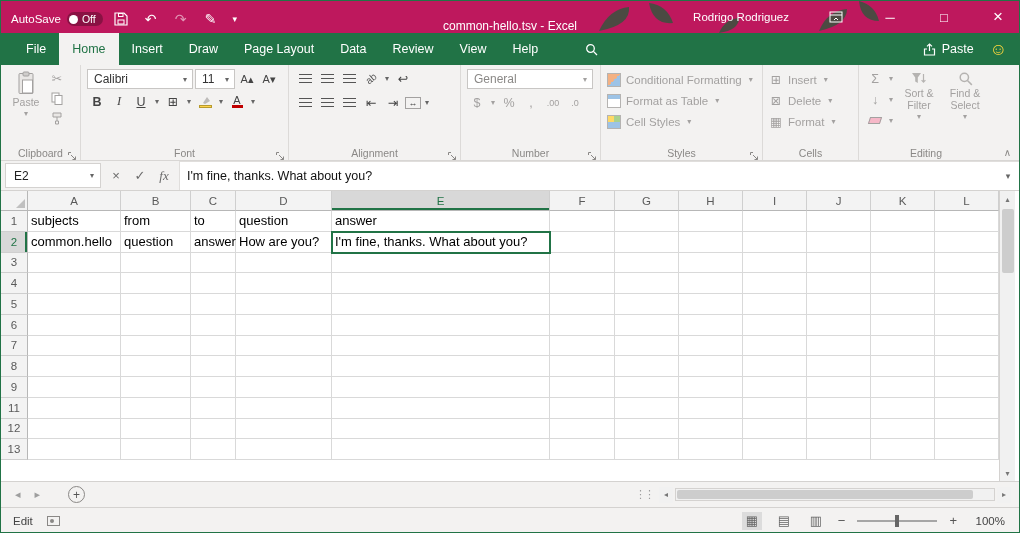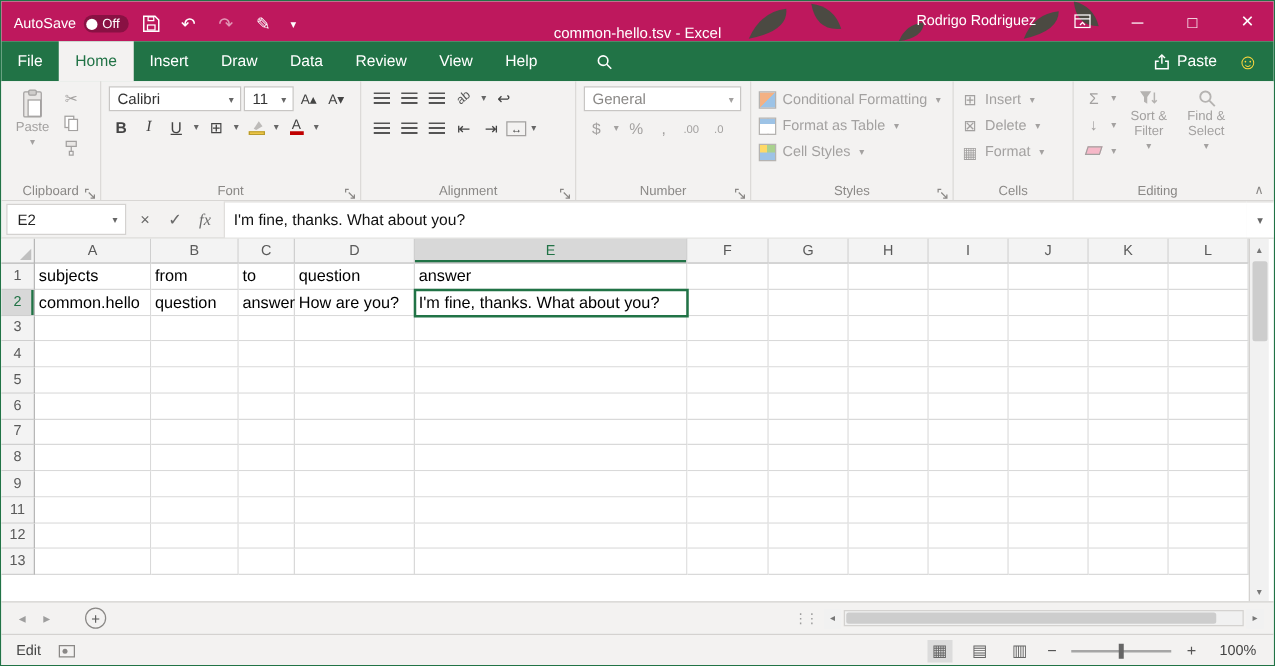--- a/index.html
+++ b/index.html
@@ -10,27 +10,27 @@
   
   .titlebar { position:absolute; top:0; left:0; width:100%; height:32px; background:#be185d; display:flex; align-items:flex-end; color:#fff; }
   .tb-left { display:flex; align-items:center; gap:6px; padding-left:10px; z-index:2; }
   .autosave { display:flex; align-items:center; gap:6px; font-size:11.5px; }
   .as-pill { display:flex; align-items:center; gap:4px; background:rgba(0,0,0,.28); border-radius:8px; padding:1px 7px 1px 2px; font-size:10.5px; }
   .as-dot { width:9px; height:9px; border-radius:50%; background:#fff; display:inline-block; }
   .tb-btn { width:24px; height:28px; display:flex; align-items:center; justify-content:center; font-size:14px; color:#fff; }
   .tb-btn.dim { opacity:.55; }
   .tb-caret { font-size:9px; width:12px; }
   .tb-title { position:absolute; left:0; right:0; text-align:center; font-size:12px; color:#fff; pointer-events:none; }
-  .tb-right { margin-left:auto; display:flex; align-items:center; gap:2px; z-index:2; }
+  .tb-right { margin-left:auto; display:flex; align-items:center; gap:12px; z-index:2; }
   .tb-user { font-size:11.5px; margin-right:14px; }
   .win-btn { width:42px; height:32px; display:flex; align-items:center; justify-content:center; font-size:13px; }
   .leaves { position:absolute; right:130px; top:0; height:32px; pointer-events:none; opacity:.7; }
 
   
-  .tabrow { position:absolute; top:32px; left:0; width:100%; height:32px; background:#217346; display:flex; align-items:stretch; color:#fff; }
+  .tabrow { position:absolute; top:32px; left:0; width:100%; height:32px; background:#217346; display:flex; align-items:stretch; color:#fff; padding-left:12px; }
   .rtab { display:flex; align-items:center; padding:0 13px; font-size:12.5px; color:#fff; }
   .rtab.active { background:#f3f2f1; color:#217346; }
   .tellme { display:flex; align-items:center; gap:7px; margin-left:34px; font-size:12.5px; color:#fff; }
   .tabrow-right { margin-left:auto; display:flex; align-items:center; gap:16px; padding-right:12px; }
   .share { display:flex; align-items:center; gap:6px; font-size:12.5px; }
   .smiley { color:#ffd83d; font-size:17px; line-height:1; }
 
   
   .ribbon { position:absolute; top:64px; left:0; width:100%; height:96px; background:#f3f2f1; border-bottom:1px solid #d8d6d4; display:flex; }
   .grp { position:relative; border-right:1px solid #dcdad8; padding:4px 4px 16px 6px; flex:none; }
@@ -166,20 +166,21 @@
           <span>×</span>
         </span>
     </div>
   </div>
 
   <div class="tabrow">
     <span class="rtab">File</span>
     <span class="rtab active">Home</span>
     <span class="rtab">Insert</span>
     <span class="rtab">Draw</span>
+    <span class="rtab">Page Layout</span>
     <span class="rtab">Data</span>
     <span class="rtab">Review</span>
     <span class="rtab">View</span>
     <span class="rtab">Help</span>
     <span class="tellme">
       <svg width="13" height="13" viewBox="0 0 13 13">
           <circle cx="5.5" cy="5.5" r="3.8" fill="none" stroke="#fff" stroke-width="1.3"></circle>
           <line x1="8.4" y1="8.4" x2="12" y2="12" stroke="#fff" stroke-width="1.3"></line>
         </svg>
     </span>

